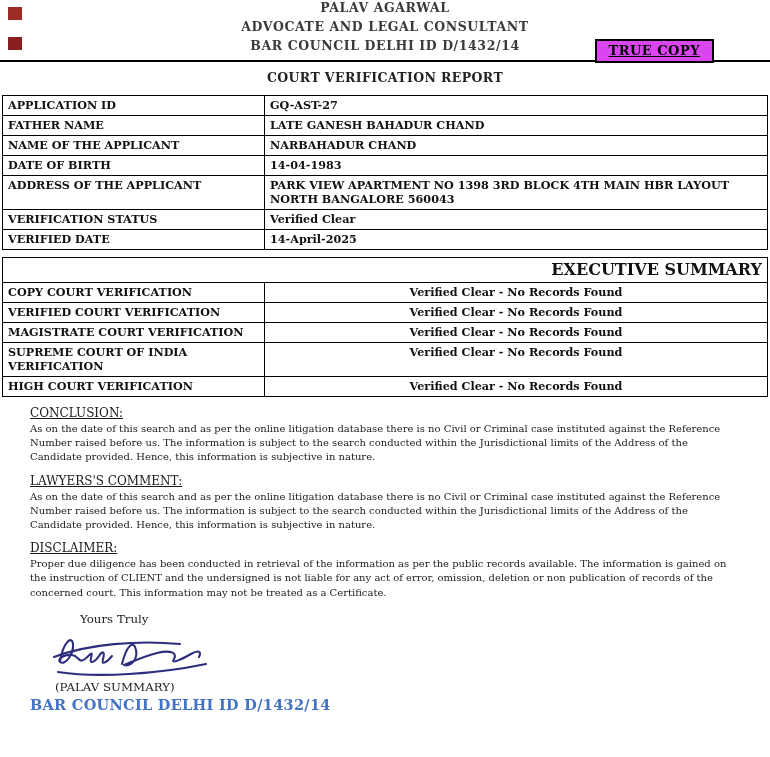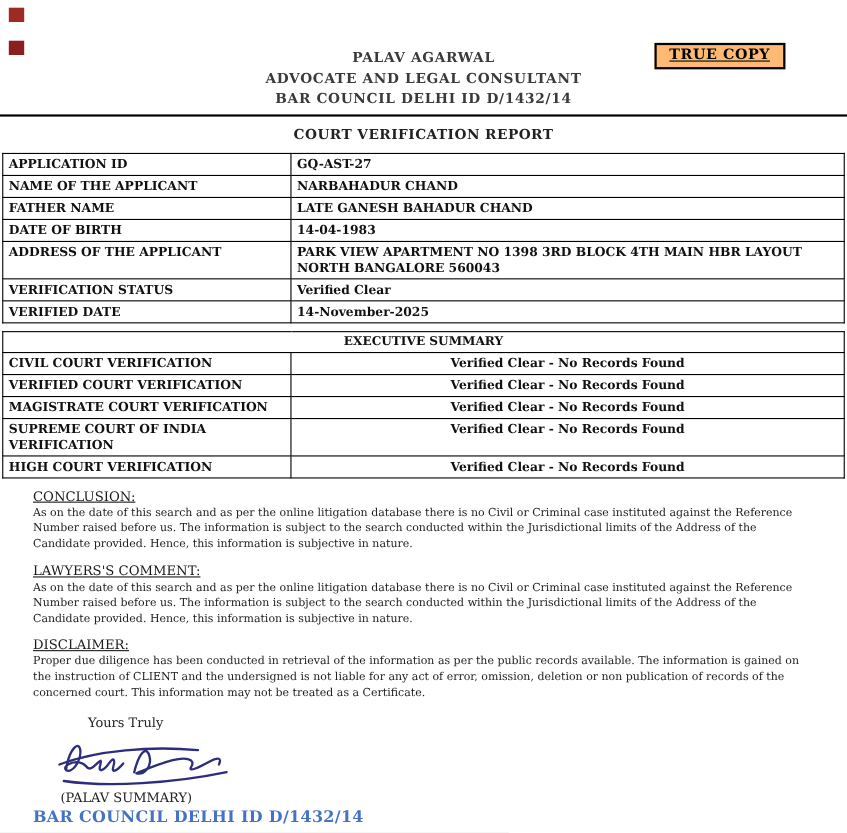--- a/index.html
+++ b/index.html
@@ -21,26 +21,26 @@
 
   
   .true-copy {
     position: absolute;
     top: 39px; right: 56px;
     border: 2px solid #000;
     padding: 2px 12px 3px;
     font-weight: bold;
     font-size: 13px;
     letter-spacing: 0.5px;
-    background: #fdba74;
+    background: #d946ef;
   }
   .true-copy span { text-decoration: underline; }
 
   
-  .letterhead { padding-top: 44px; text-align: center; font-weight: bold; letter-spacing: 0.6px; }
+  .letterhead { text-align: center; font-weight: bold; letter-spacing: 0.6px; }
   .letterhead .line { font-size: 12.5px; margin-bottom: 4px; color: #3a3a3a; }
 
   .rule { border: 0; border-top: 2px solid #000; margin: 7px 0 8px; width: 100%; }
 
   .report-title {
     text-align: center;
     font-weight: bold;
     font-size: 12.5px;
     letter-spacing: 0.4px;
     margin-bottom: 10px;
@@ -51,21 +51,21 @@
     border-collapse: collapse;
     width: 766px;
     margin: 0 auto;
     font-size: 11.2px;
     font-weight: bold;
     color: #111;
   }
   table.tbl td { border: 1.5px solid #000; padding: 2px 5px 3px; vertical-align: top; }
   td.lbl { width: 262px; }
   table.summary { margin-top: 7px; }
-  .summary-head td { text-align: center; font-size: 11px; }
+  .summary-head td { text-align: right; font-size: 16px; }
   table.summary td.val { text-align: center; }
 
   .section { margin: 9px 30px 0; }
   .section .heading {
     font-weight: normal;
     text-decoration: underline;
     font-size: 12px;
     margin-bottom: 2px;
     color: #1a1a1a;
   }
@@ -108,53 +108,53 @@
 
   <div class="report-title">COURT VERIFICATION REPORT</div>
 
   <table class="tbl applicant">
     <tbody>
       <tr>
         <td class="lbl">APPLICATION ID</td>
         <td class="val">GQ-AST-27</td>
       </tr>
       <tr>
+        <td class="lbl">FATHER NAME</td>
+        <td class="val">LATE GANESH BAHADUR CHAND</td>
+      </tr>
+      <tr>
         <td class="lbl">NAME OF THE APPLICANT</td>
         <td class="val">NARBAHADUR CHAND</td>
       </tr>
       <tr>
-        <td class="lbl">FATHER NAME</td>
-        <td class="val">LATE GANESH BAHADUR CHAND</td>
-      </tr>
-      <tr>
         <td class="lbl">DATE OF BIRTH</td>
         <td class="val">14-04-1983</td>
       </tr>
       <tr>
         <td class="lbl">ADDRESS OF THE APPLICANT</td>
         <td class="val">PARK VIEW APARTMENT NO 1398 3RD BLOCK 4TH MAIN HBR LAYOUT NORTH BANGALORE 560043</td>
       </tr>
       <tr>
         <td class="lbl">VERIFICATION STATUS</td>
         <td class="val">Verified Clear</td>
       </tr>
       <tr>
         <td class="lbl">VERIFIED DATE</td>
-        <td class="val">14-November-2025</td>
+        <td class="val">14-April-2025</td>
       </tr>
     </tbody>
   </table>
 
   <table class="tbl summary">
     <tbody>
       <tr class="summary-head">
         <td colspan="2">EXECUTIVE SUMMARY</td>
       </tr>
       <tr>
-        <td class="lbl">CIVIL COURT VERIFICATION</td>
+        <td class="lbl">COPY COURT VERIFICATION</td>
         <td class="val">Verified Clear - No Records Found</td>
       </tr>
       <tr>
         <td class="lbl">VERIFIED COURT VERIFICATION</td>
         <td class="val">Verified Clear - No Records Found</td>
       </tr>
       <tr>
         <td class="lbl">MAGISTRATE COURT VERIFICATION</td>
         <td class="val">Verified Clear - No Records Found</td>
       </tr>

